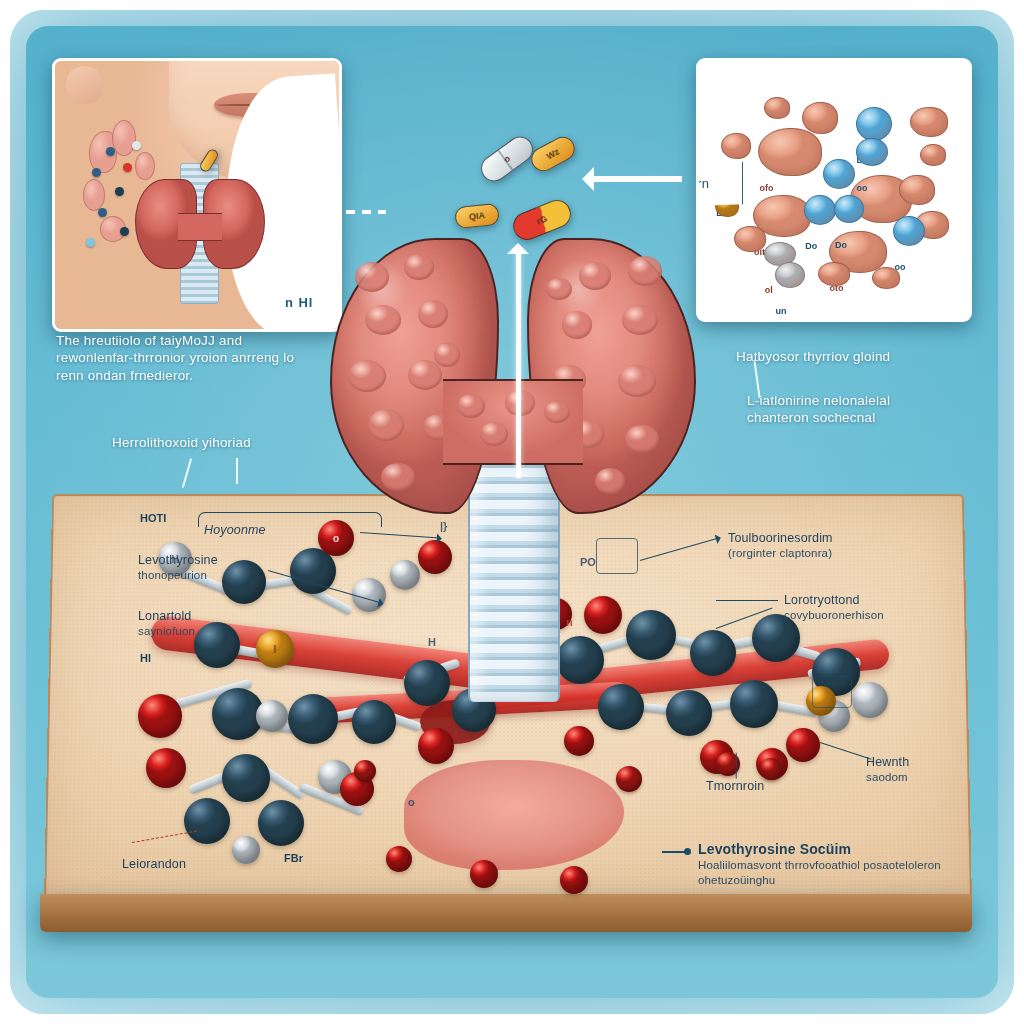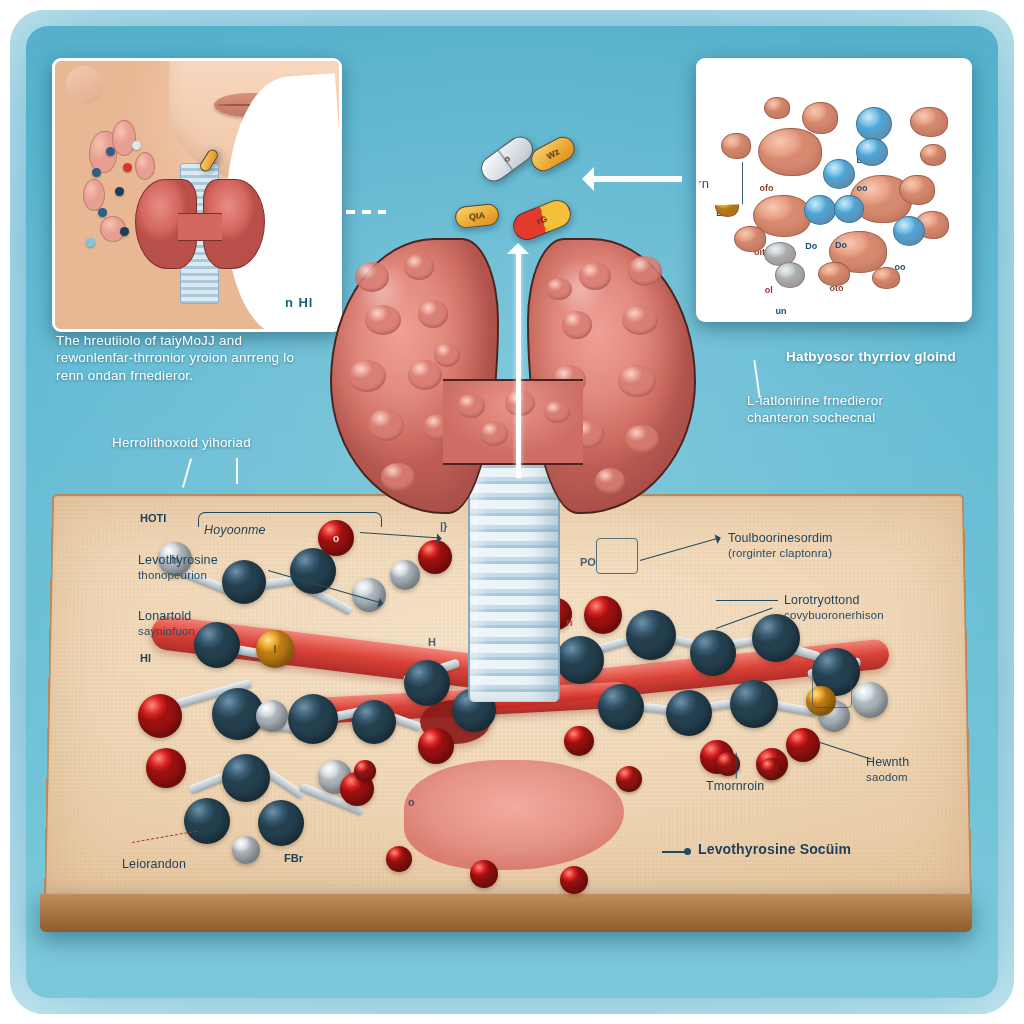--- a/index.html
+++ b/index.html
@@ -188,21 +188,21 @@
   }
 
   
   .anno{
     position:absolute;color:#ffffff;font-size:13.5px;line-height:1.28;
     text-shadow:0 1px 3px rgba(12,60,80,.55);
     filter:blur(.28px);letter-spacing:.2px;z-index:35;
   }
   #anno-left-para{left:56px;top:332px;width:250px;}
   #anno-left-thyroid{left:112px;top:434px;width:230px;}
-  #anno-right-gland{right:68px;top:348px;width:230px;text-align:right;font-weight:bold;}
+  #anno-right-gland{right:58px;top:348px;width:230px;text-align:left;}
   #anno-right-liothy{right:52px;top:392px;width:225px;}
 
   
   #gland{
     position:absolute;left:330px;top:238px;width:366px;height:272px;z-index:20;
   }
   .big-lobe{
     position:absolute;top:0;width:45%;height:100%;
     background:
       radial-gradient(26% 18% at 30% 18%, rgba(255,255,255,.35), rgba(255,255,255,0) 60%),
@@ -459,21 +459,21 @@
   </div>
 
   <div class="anno" id="anno-left-thyroid">Herrolithoxoid yihoriad</div>
   <div class="stub" style="left:186px;top:458px;height:30px;transform:rotate(16deg);"></div>
   <div class="stub" style="left:236px;top:458px;height:26px;"></div>
 
   <div class="anno" id="anno-right-gland">Hatbyosor thyrriov gloind</div>
   <div class="stub" style="left:756px;top:360px;height:38px;transform:rotate(-8deg);"></div>
 
   <div class="anno" id="anno-right-liothy">
-    <div style="white-space:pre-line">L-iatlonirine frnedieror
+    <div style="white-space:pre-line">L-iatlonirine nelonalelal
 chanteron          sochecnal</div>
   </div>
 
   <div id="gland">
     <div class="big-lobe l">
       <div class="nodule" style="left:14%;top:8%;width:34px;height:30px;"></div>
       <div class="nodule" style="left:44%;top:5%;width:30px;height:26px;"></div>
       <div class="nodule" style="left:20%;top:24%;width:36px;height:30px;"></div>
       <div class="nodule" style="left:52%;top:22%;width:30px;height:28px;"></div>
       <div class="nodule" style="left:10%;top:44%;width:38px;height:32px;"></div>
@@ -650,20 +650,21 @@
   <div class="blabel" style="left:866px;top:754px;width:110px;">
     <span>Hewnth</span>
     <span class="sub">saodom</span>
   </div>
   <div class="bline" style="left:820px;top:742px;width:54px;transform:rotate(18deg);"></div>
 
   <div class="bdot" style="left:684px;top:848px;"></div>
   <div class="bline" style="left:662px;top:851px;width:26px;height:2.4px;"></div>
   <div class="blabel bold" style="left:698px;top:840px;width:250px;">
     <span>Levothyrosine Socüim</span>
+    <span class="sub" style="font-weight:normal;">Hoaliilomasvont thrrovfooathiol posaoteloleron ohetuzoüinghu</span>
   </div>
 
   <span class="smallglyph" style="left:440px;top:520px;opacity:.8;">|}</span>
   <span class="smallglyph" style="left:580px;top:556px;opacity:.8;">PO</span>
   <div class="blabel" style="left:596px;top:538px;width:40px;height:34px;border:1.4px solid #1f4a63;border-radius:4px;opacity:.75;"></div>
   <div class="blabel" style="left:812px;top:676px;width:38px;height:30px;border:1.4px solid #1f4a63;border-radius:4px;opacity:.6;"></div>
   <span class="smallglyph" style="left:428px;top:636px;opacity:.8;">H</span>
   <span class="smallglyph" style="left:566px;top:616px;color:#b03a2e;opacity:.85;">n</span>
   <span class="smallglyph" style="left:408px;top:796px;opacity:.8;">o</span>
 </div>

